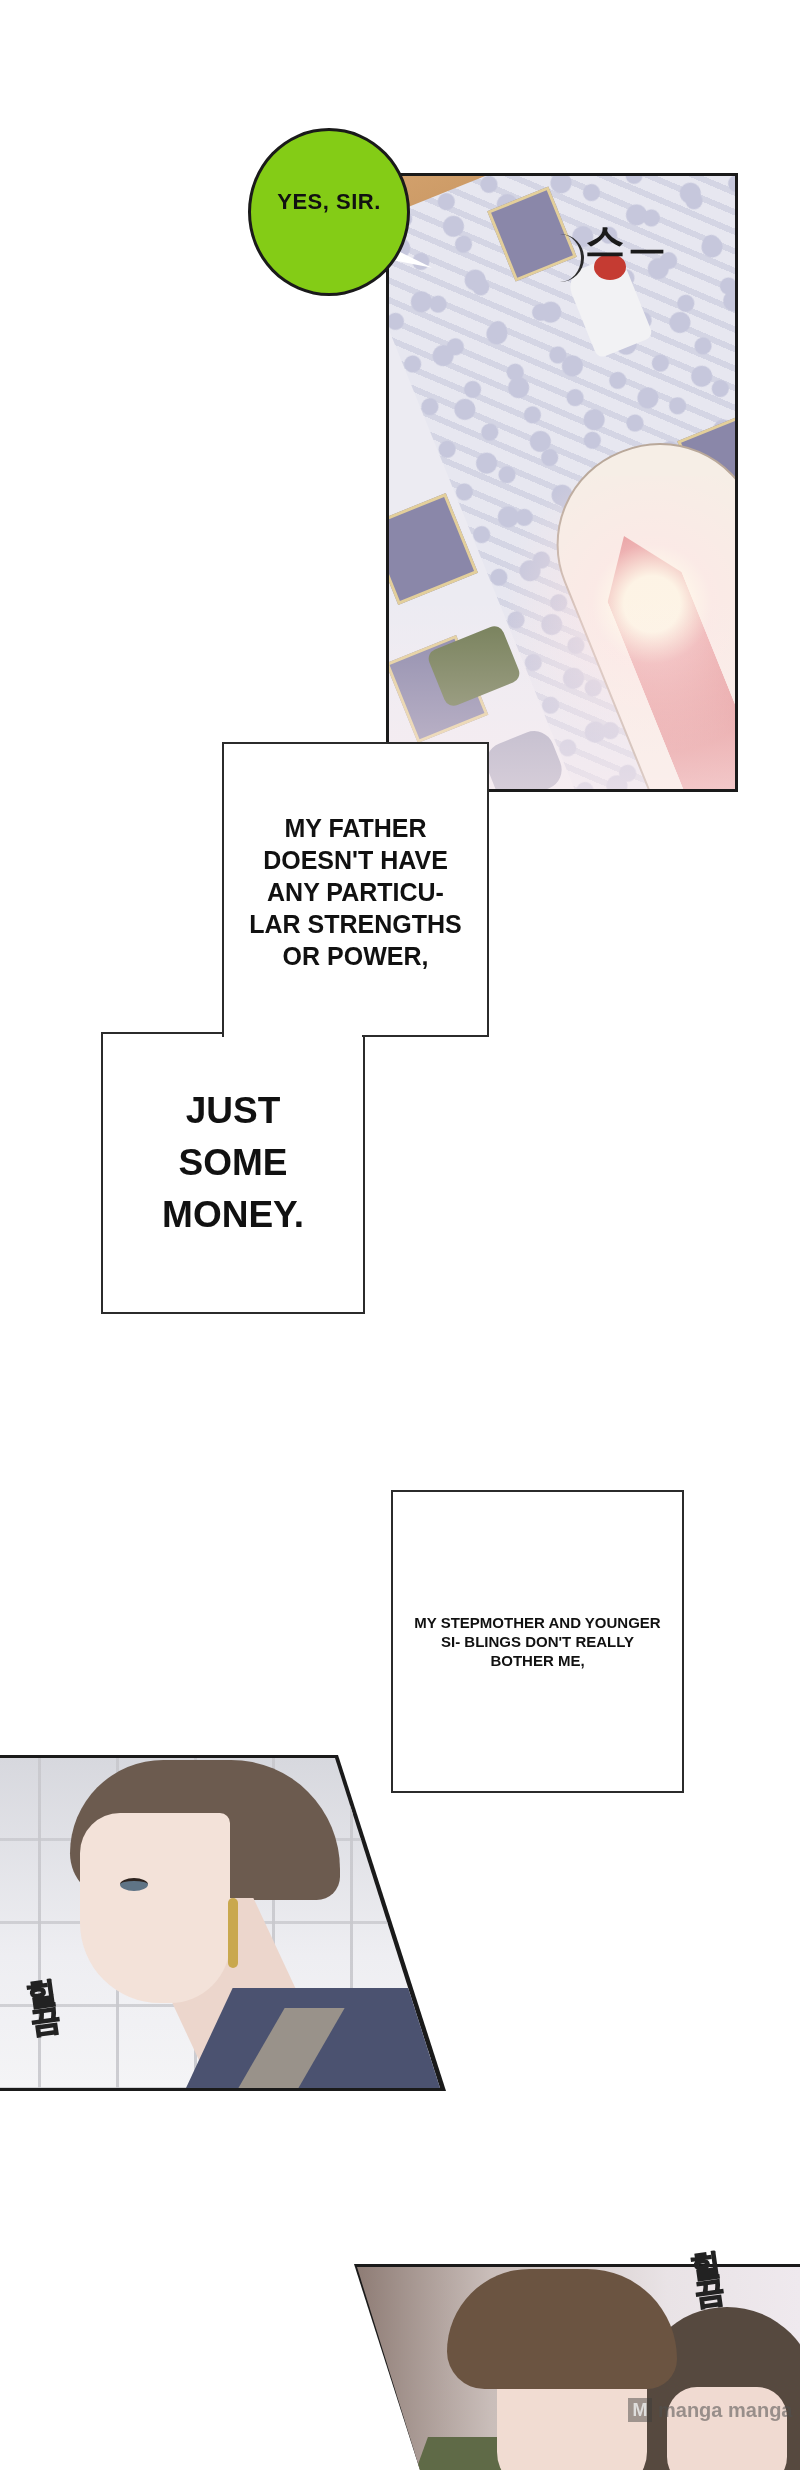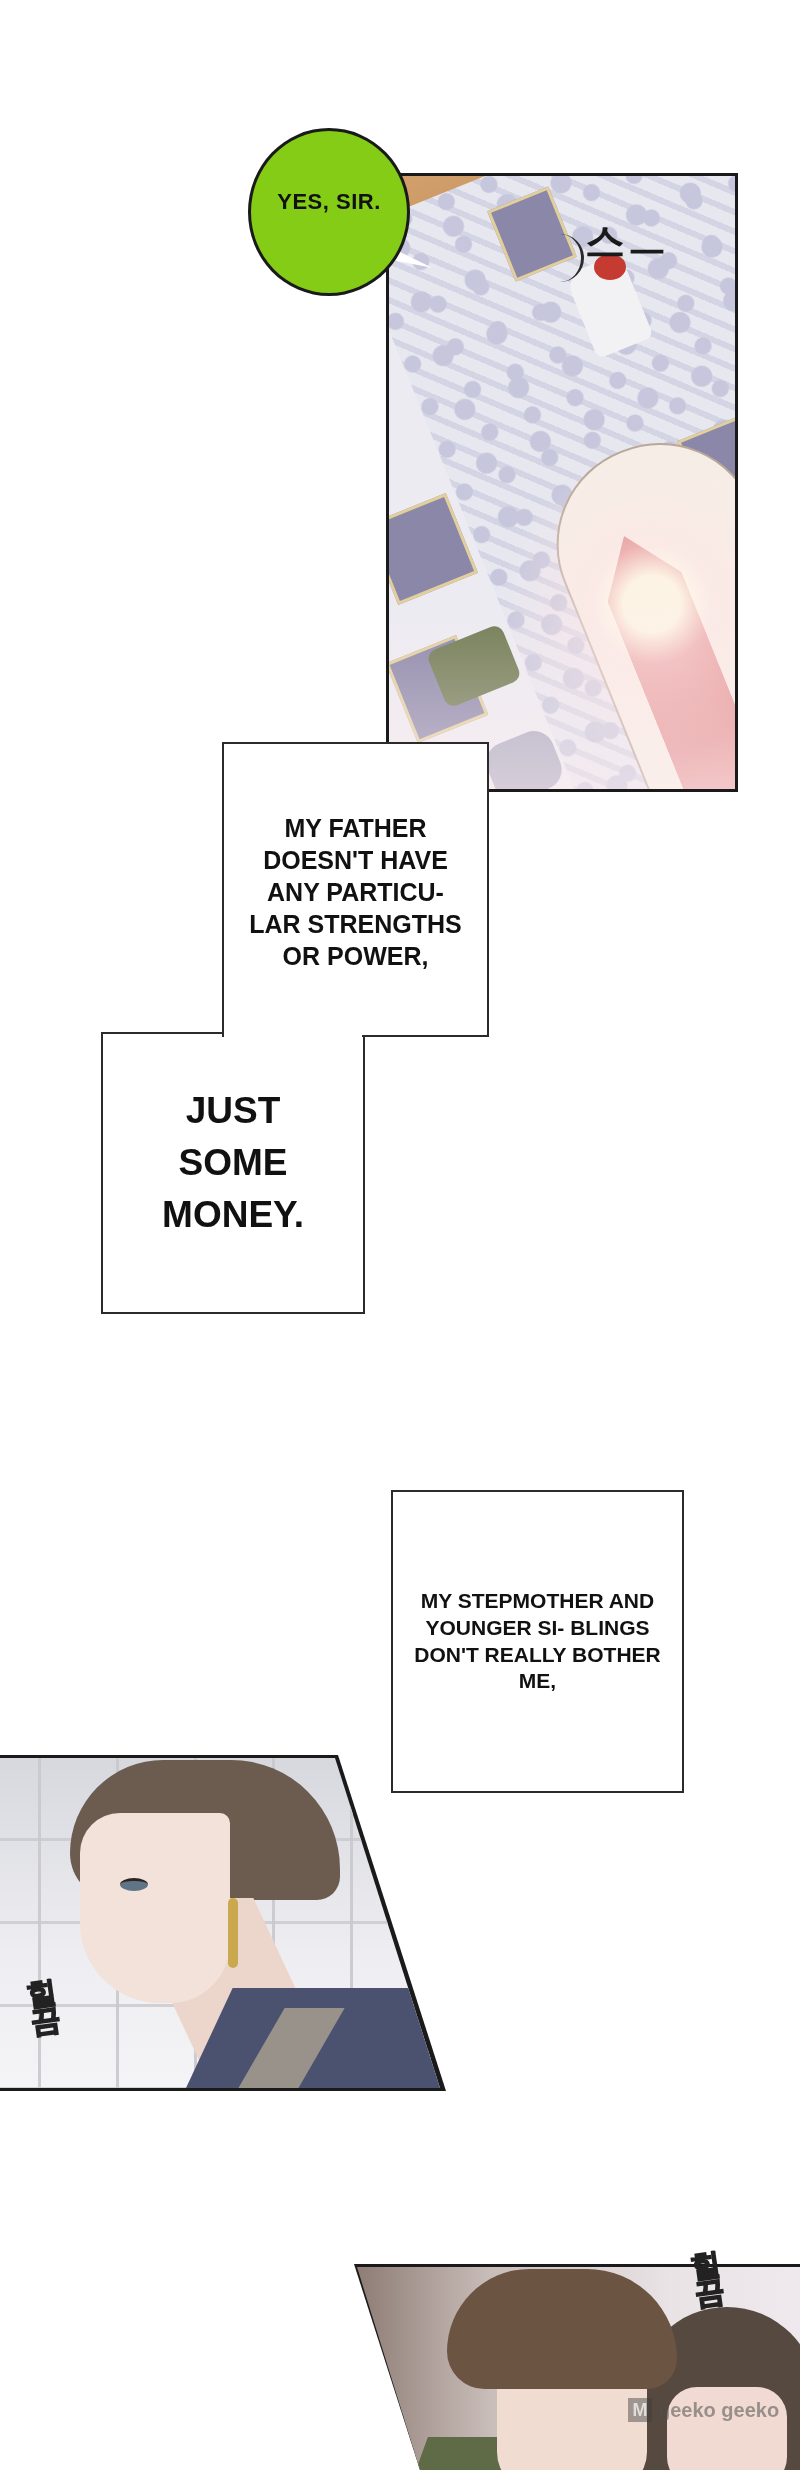--- a/index.html
+++ b/index.html
@@ -106,21 +106,21 @@
     font-family: "Liberation Sans", sans-serif; font-weight: bold; color: #111;
     text-transform: uppercase;
   }
   .narr1 { left: 222px; top: 742px; width: 267px; height: 295px; z-index: 3; align-items: flex-start; padding-top: 68px; }
   .narr2 { left: 101px; top: 1032px; width: 264px; height: 282px; z-index: 2; }
   .narr-mask { left: 224px; top: 1030px; width: 138px; height: 8px; background: #fff; z-index: 4; }
   .narr3 { left: 391px; top: 1490px; width: 293px; height: 303px; }
   .narr-text { line-height: 1.28; }
   .narr1 .narr-text { font-size: 25px; width: 230px; }
   .narr2 .narr-text { font-size: 37px; width: 200px; line-height: 1.4; margin-top: -20px; }
-  .narr3 .narr-text { font-size: 21px; width: 250px; }
+  .narr3 .narr-text { font-size: 15px; width: 250px; }
 
   
   .panel2 {
     left: 0; top: 1755px; width: 446px; height: 336px;
     clip-path: polygon(0 0, 338px 0, 446px 100%, 0 100%);
     background: #1a1a1a;
   }
   .panel2-inner {
     left: 0; top: 3px; width: 443px; height: 330px;
     clip-path: polygon(0 0, 335px 0, 440px 100%, 0 100%);
@@ -227,14 +227,14 @@
   <div class="abs p3-hair-f"></div>
   <div class="abs p3-face-f"></div>
   <div class="abs p3-coat"></div>
   <div class="abs p3-face-m"></div>
   <div class="abs p3-hair-m" style="height:120px;"></div>
 </div>
 <div class="abs sfx-outline sfx3">힐끔</div>
 
 <div class="abs watermark">
   <div class="wm-logo">M</div>
-  <div class="wm-text">geeko geeko</div>
+  <div class="wm-text">manga manga</div>
 </div>
 
 </body></html>

